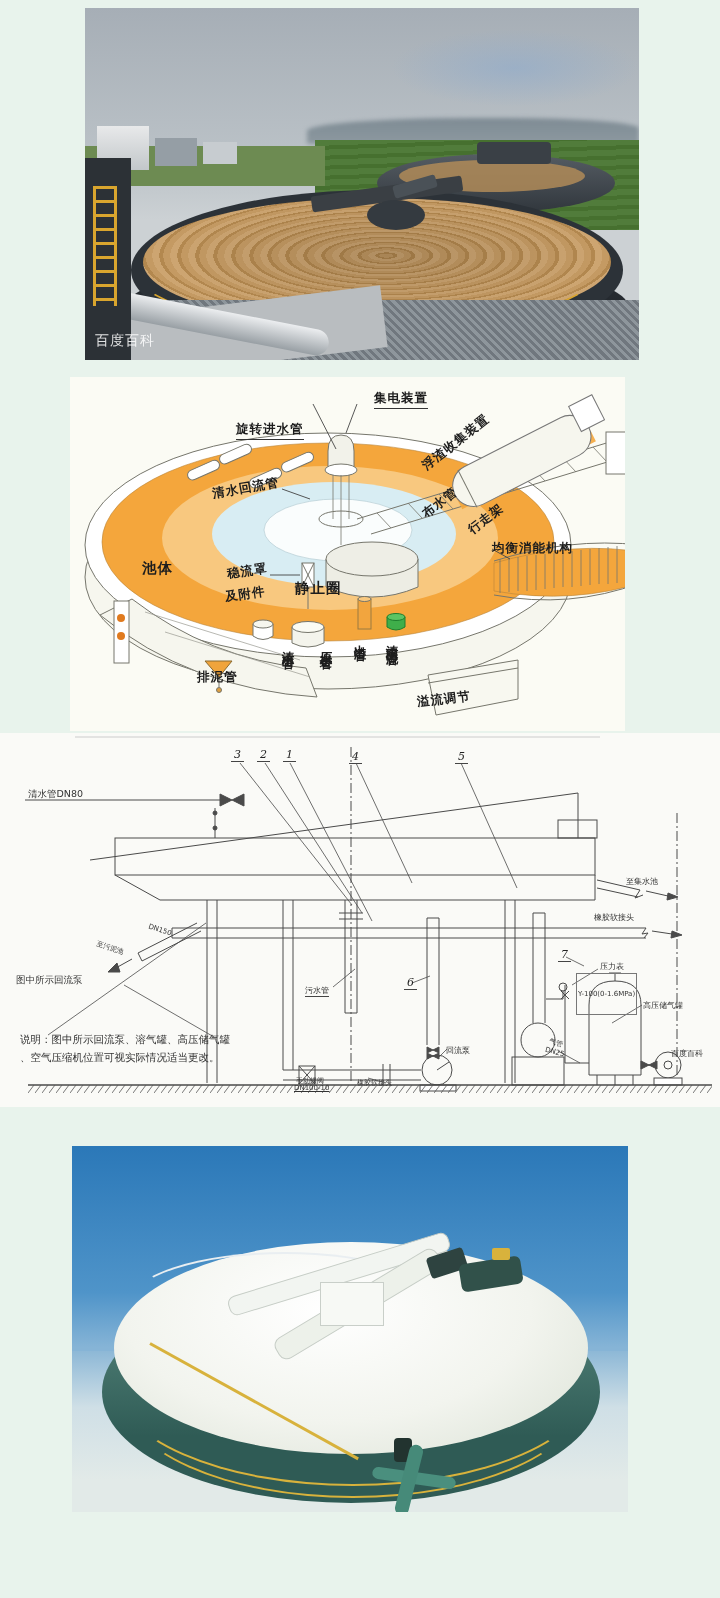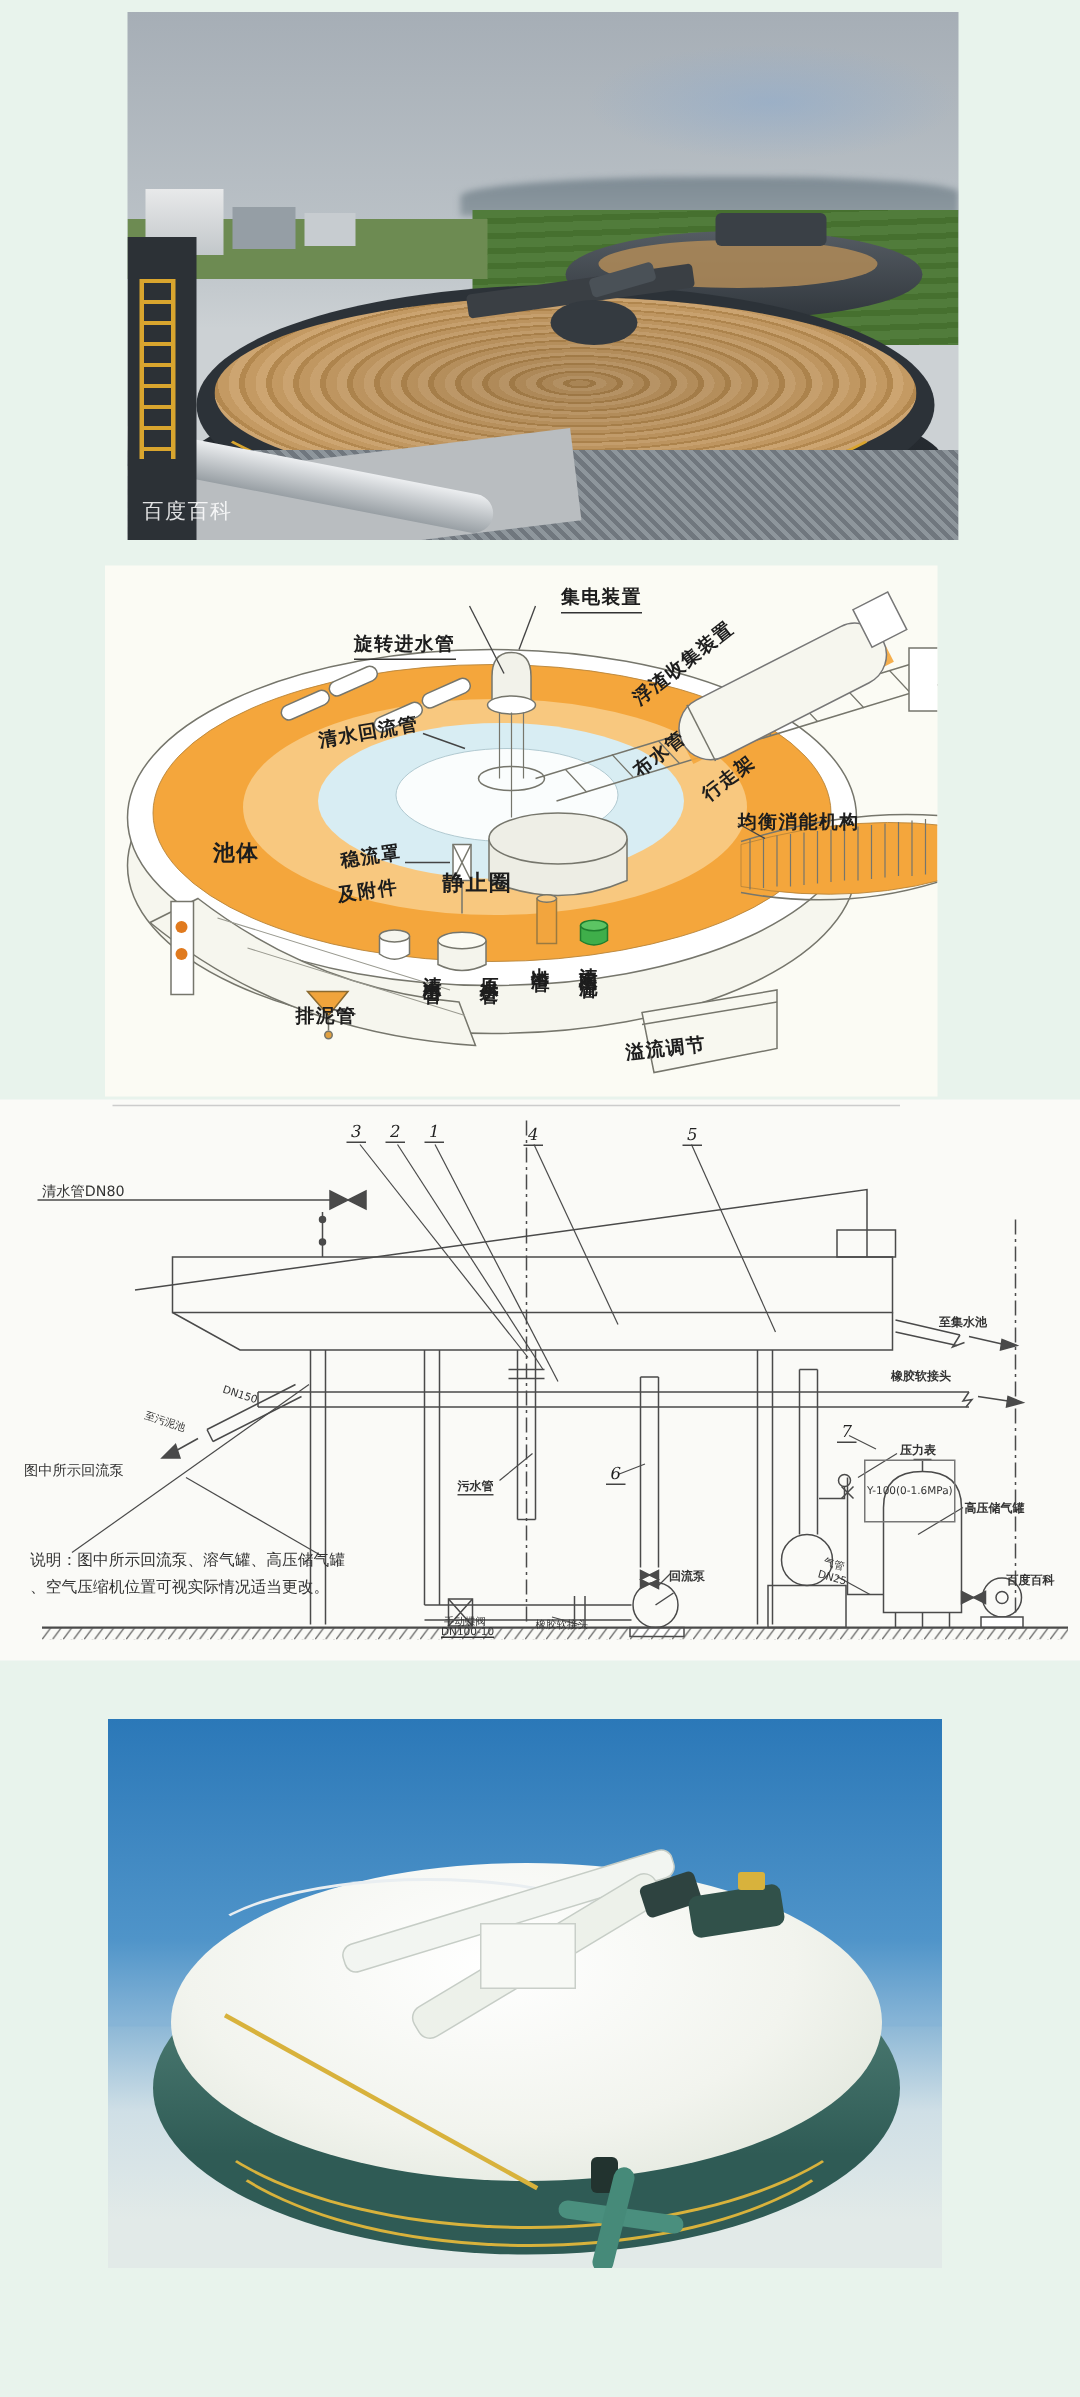--- a/index.html
+++ b/index.html
@@ -40,21 +40,21 @@
   .p1-mark{left:10px;bottom:10px;color:rgba(255,255,255,.85);font-size:14px;letter-spacing:1px;}
   
   #cutaway{left:70px;top:377px;width:555px;height:354px;background:#fbfbf4;}
   .cw{position:absolute;font-size:12.5px;font-weight:600;color:#1d1d1d;white-space:nowrap;letter-spacing:1px;}
   .cw.big{font-size:14.5px;font-weight:700;}
   .cw.u{border-bottom:1.5px solid #333;padding-bottom:1px;}
   .cw.v{writing-mode:vertical-rl;letter-spacing:2px;}
   
   #drawing{left:0;top:733px;width:720px;height:374px;background:#fafaf7;}
   .td{position:absolute;font-size:9px;color:#333;white-space:nowrap;}
-  .td.s8{font-size:8px;font-weight:bold;}
+  .td.s8{font-size:8px;}
   .td.s7{font-size:7px;}
   .td.u{border-bottom:1px solid #444;}
   .td.box{border:1px solid #777;padding:16px 1px;font-size:7px;}
   .co{position:absolute;font-size:11px;font-family:"DejaVu Serif",serif;font-style:italic;border-bottom:1px solid #444;padding:0 3px;color:#222;}
   .note{position:absolute;font-size:10.5px;color:#333;white-space:nowrap;}
   
   #photo4{left:72px;top:1146px;width:556px;height:366px;background:linear-gradient(180deg,#2b78b8 0%,#4f94c9 40%,#86b4d6 55%);}
   .p4-haze{left:0;top:205px;width:556px;height:161px;background:linear-gradient(180deg,rgba(170,200,216,.2),#cfdfe6 35%,#e2eae8 80%);}
   .p4-wall{left:30px;top:135px;width:498px;height:222px;border-radius:50%;background:linear-gradient(180deg,#5c8d83,#2f5b55 70%);}
   .p4-stripe{position:absolute;border:2.5px solid transparent;border-bottom-color:#d8b23c;border-radius:50%;}

